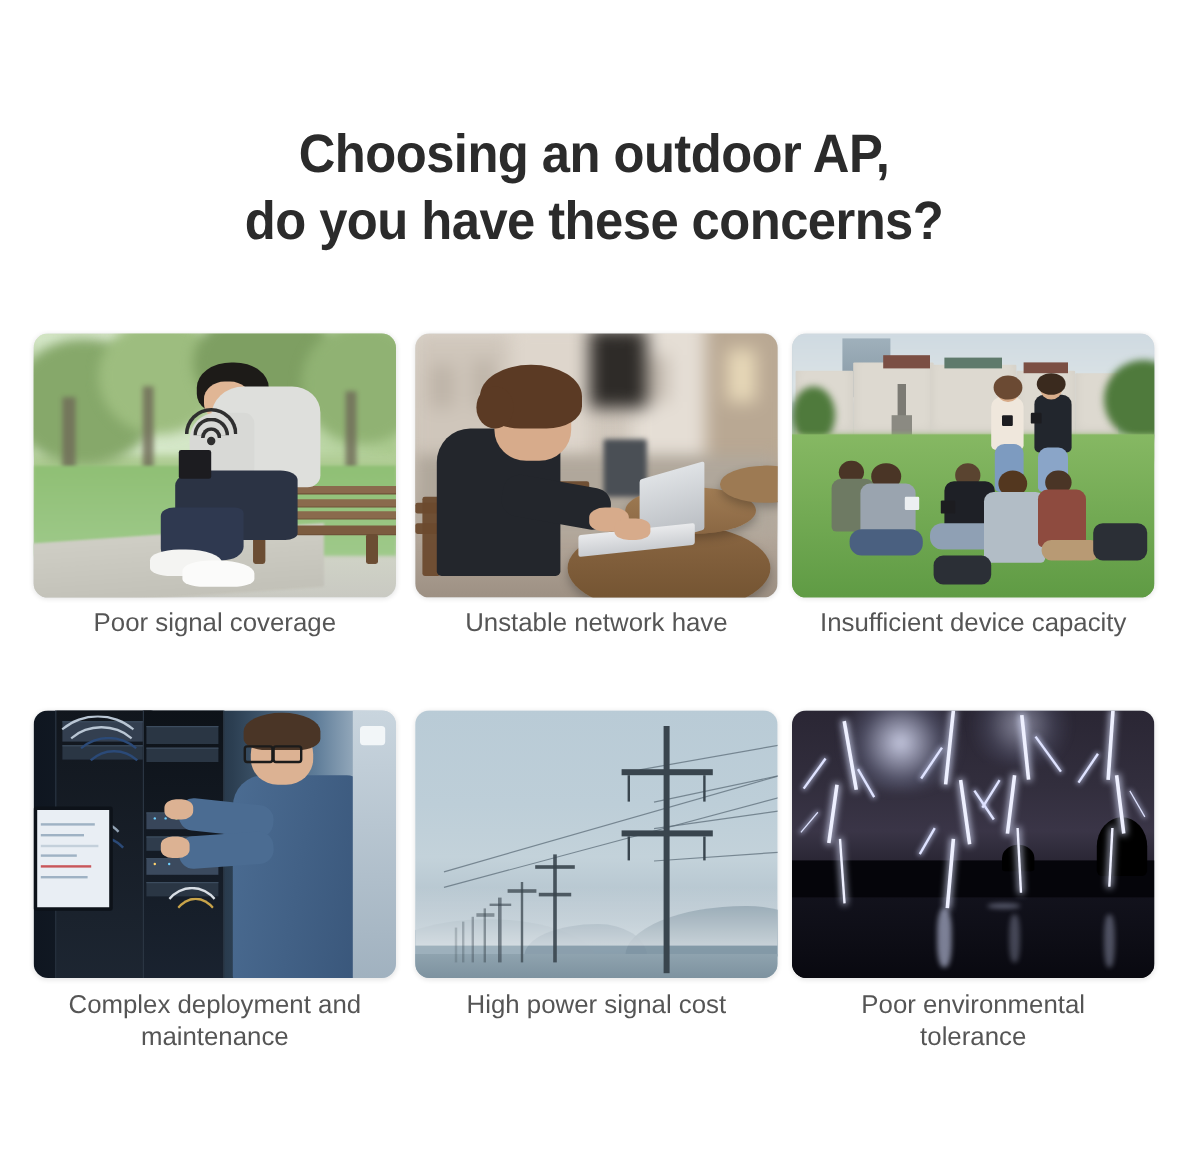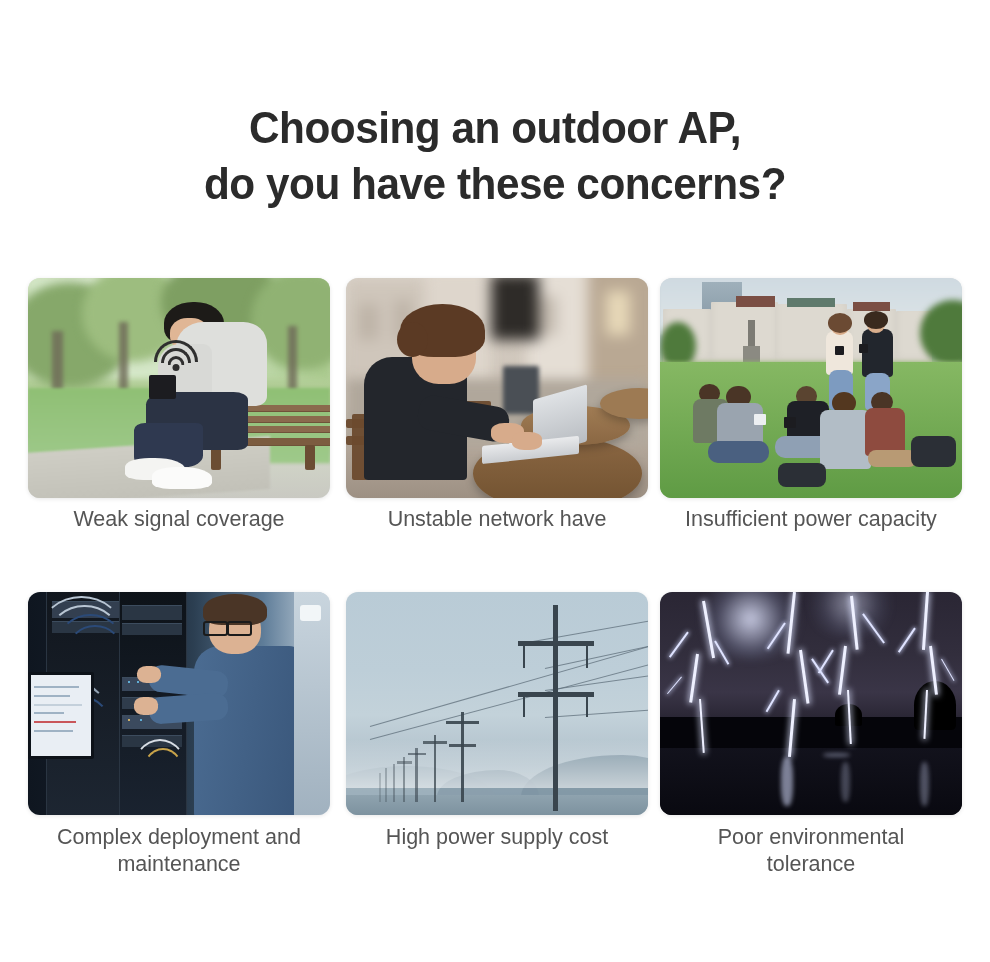--- a/index.html
+++ b/index.html
@@ -192,21 +192,21 @@
           <div class="person" style="left:41%;top:86%;width:20%;height:10%;background:#fbfbfa;border-radius:40% 50% 30% 30%;"></div>
           <div class="person" style="left:40%;top:44%;width:9%;height:11%;background:#1c1c20;border-radius:2px;"></div>
         </div>
         <div class="wifi" style="left:42%;top:28%;">
           <i class="a1"></i>
             <i class="a2"></i>
             <i class="a3"></i>
             <i class="dot"></i>
         </div>
       </div>
-      <div class="caption">Weak signal coverage</div>
+      <div class="caption">Poor signal coverage</div>
     </div>
 
     <div class="card col2 row1">
       <div class="thumb">
         <div class="scene s2">
           <div class="blurcity">
             <div class="bldg" style="left:0;top:0;width:28%;height:62%;background:#cfc6bb;"></div>
             <div class="bldg" style="left:26%;top:-4%;width:22%;height:52%;background:#ded6cc;"></div>
             <div class="bldg" style="left:60%;top:-6%;width:22%;height:58%;background:#e5ded5;"></div>
             <div class="bldg" style="left:80%;top:-8%;width:24%;height:66%;background:#b9a893;"></div>
@@ -283,21 +283,21 @@
           <div class="p" style="left:41%;top:63%;width:4%;height:5%;background:#1c1c20;border-radius:1px;"></div>
           <div class="p ph" style="left:57%;top:52%;width:8%;height:10%;background:#53371f;"></div>
           <div class="p pb" style="left:53%;top:60%;width:17%;height:27%;background:#b2bdc6;"></div>
           <div class="p ph" style="left:70%;top:52%;width:7%;height:9%;background:#4a3526;"></div>
           <div class="p pb" style="left:68%;top:59%;width:13%;height:22%;background:#8e4b3f;"></div>
           <div class="p pb" style="left:69%;top:78%;width:16%;height:8%;background:#b89a74;border-radius:8px;"></div>
           <div class="bag" style="left:39%;top:84%;width:16%;height:11%;"></div>
           <div class="bag" style="left:83%;top:72%;width:15%;height:14%;"></div>
         </div>
       </div>
-      <div class="caption">Insufficient power capacity</div>
+      <div class="caption">Insufficient device capacity</div>
     </div>
 
     <div class="card col1 row2">
       <div class="thumb">
         <div class="scene s4">
           <div class="rack" style="left:6%;top:-2%;width:26%;height:104%;"></div>
           <div class="rack" style="left:30%;top:-2%;width:22%;height:104%;background:linear-gradient(#0d1218,#1a2330);"></div>
           <div class="unit" style="left:31%;top:6%;width:20%;height:6%;"></div>
           <div class="unit" style="left:31%;top:14%;width:20%;height:5%;"></div>
           <div class="unit" style="left:31%;top:38%;width:20%;height:6%;background:#38465a;"></div>
@@ -375,21 +375,21 @@
           <div class="cross" style="left:25.5%;top:67%;width:8%;height:1.2%;opacity:.75;"></div>
           <div class="pole" style="left:23%;top:70%;width:0.8%;height:24%;opacity:.6;"></div>
           <div class="cross" style="left:20.5%;top:72%;width:6%;height:1.1%;opacity:.6;"></div>
           <div class="pole" style="left:19%;top:74%;width:0.7%;height:20%;opacity:.48;"></div>
           <div class="cross" style="left:17%;top:76%;width:5%;height:1%;opacity:.48;"></div>
           <div class="pole" style="left:15.5%;top:77%;width:0.6%;height:17%;opacity:.38;"></div>
           <div class="pole" style="left:13%;top:79%;width:0.5%;height:15%;opacity:.3;"></div>
           <div class="pole" style="left:11%;top:81%;width:0.5%;height:13%;opacity:.24;"></div>
         </div>
       </div>
-      <div class="caption">High power supply cost</div>
+      <div class="caption">High power signal cost</div>
     </div>
 
     <div class="card col3 row2">
       <div class="thumb">
         <div class="scene s6">
           <div class="glow" style="left:10%;top:-6%;width:40%;height:36%;"></div>
           <div class="glow" style="left:46%;top:-10%;width:34%;height:30%;opacity:.6;"></div>
           <div class="land"></div>
           <div class="water"></div>
           <div class="tree6" style="left:84%;bottom:38%;width:14%;height:22%;"></div>

